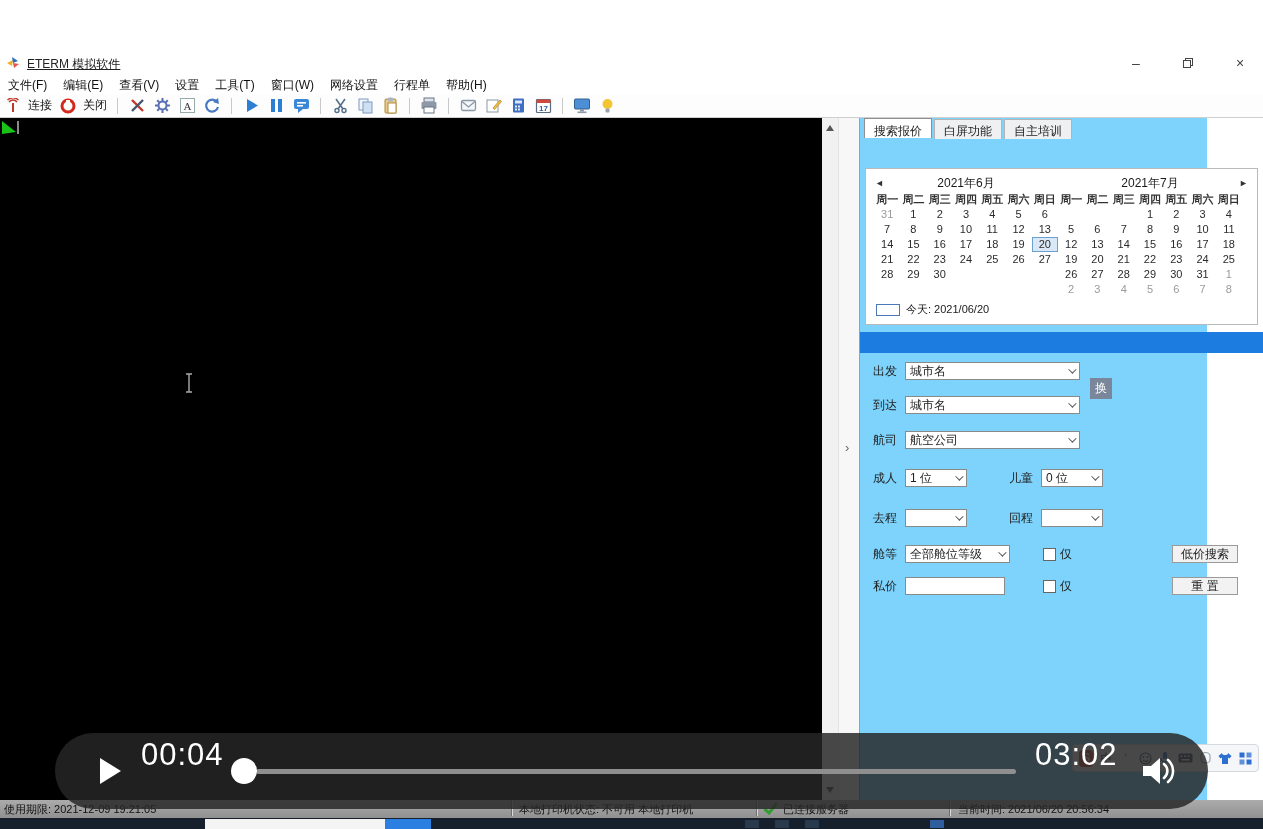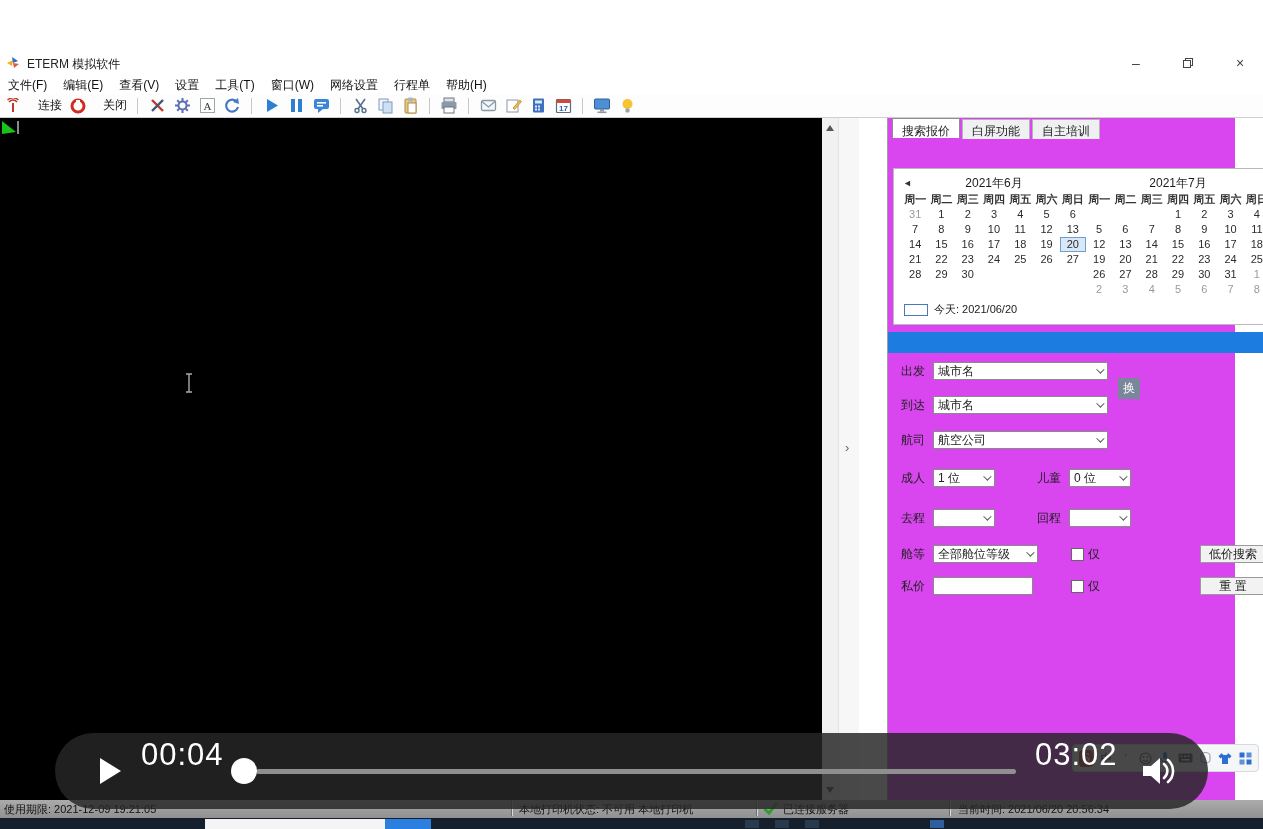--- a/index.html
+++ b/index.html
@@ -3,60 +3,60 @@
 <meta charset="utf-8">
 <style>
   * { margin:0; padding:0; box-sizing:border-box; }
   html,body { width:1263px; height:829px; overflow:hidden; background:#fff;
     font-family:"Liberation Sans","DejaVu Sans",sans-serif; }
   .stage { position:relative; width:1263px; height:829px; background:#fff; }
 
   
   .titlebar { position:absolute; left:0; top:50px; width:100%; height:27px; background:#fff; }
   .app-icon { position:absolute; left:6px; top:5px; width:15px; height:15px; }
-  .win-title { position:absolute; left:27px; top:6px; font-size:12px; color:#222; }
+  .win-title { position:absolute; left:27px; top:6px; font-size:12px; color:#222;text-decoration:underline; }
   .win-controls { position:absolute; right:8px; top:2px; display:flex; gap:22px; }
   .win-btn { width:30px; height:22px; display:flex; align-items:center; justify-content:center;
     color:#444; font-size:14px; cursor:default; }
   .restore-glyph { position:relative; width:10px; height:10px; }
   .restore-glyph i { position:absolute; border:1px solid #444; width:8px; height:8px; display:block; }
   .restore-glyph i:first-child { left:2px; top:0; background:#fff; }
   .restore-glyph i:last-child { left:0; top:2px; background:#fff; }
 
   
   .menubar { position:absolute; left:0; top:77px; width:100%; height:17px; background:#fff;
     display:flex; align-items:center; padding-left:8px; gap:16px; }
   .menu-item { font-size:12px; color:#111; white-space:nowrap; }
 
   
   .toolbar { position:absolute; left:0; top:94px; width:100%; height:24px; background:#fdfdfd;
     border-bottom:1px solid #cfcfcf; display:flex; align-items:center; padding-left:4px; gap:7px; }
-  .tgroup { display:flex; align-items:center; gap:16px; }
+  .tgroup { display:flex; align-items:center; gap:6px; }
   .tgroup .tlabel { font-size:12px; color:#111; }
   .ticon { width:18px; height:18px; display:inline-flex; align-items:center; justify-content:center; }
   .sep { width:1px; height:16px; background:#c8c8c8; margin:0 3px; }
 
   
   .terminal { position:absolute; left:0; top:118px; width:822px; height:682px; background:#000; }
   .term-caret { position:absolute; left:17px; top:3px; width:2px; height:13px; background:#8a8a8a; }
   .ibeam { position:absolute; left:184px; top:255px; }
 
   
   .vscroll { position:absolute; left:822px; top:118px; width:16px; height:682px; background:#f1f1f1; }
   .arr-up { position:absolute; left:4px; top:7px; width:0; height:0;
     border-left:4px solid transparent; border-right:4px solid transparent; border-bottom:6px solid #555; }
   .arr-dn { position:absolute; left:4px; bottom:7px; width:0; height:0;
     border-left:4px solid transparent; border-right:4px solid transparent; border-top:6px solid #555; }
   .splitter { position:absolute; left:838px; top:118px; width:21px; height:682px; background:#f7f7f7;
     border-left:1px solid #e3e3e3; }
   .split-chev { position:absolute; left:6px; top:322px; font-size:13px; color:#666; }
 
   
-  .panel { position:absolute; left:859px; top:118px; width:348px; height:682px; background:#d946ef;
-    border-left:1px solid #9f9f9f;margin-left:28px; }
+  .panel { position:absolute; left:859px; top:118px; width:348px; height:682px; background:#7dd3fc;
+    border-left:1px solid #9f9f9f; }
   .tabs { position:absolute; left:4px; top:1px; display:flex; height:20px; }
   .tab { font-size:12px; color:#222; padding:3px 9px 2px; background:#eef0f2;
     border:1px solid #b4b4b4; border-bottom:none; margin-right:2px; }
   .tab.active { background:#fff; border-color:#8f8f8f; position:relative; top:-1px; padding-top:4px; }
   .month-strip { position:absolute; left:0; top:21px; width:404px; height:22px; background:#1c7ce0;
     display:flex; align-items:center; }
   .month-strip .mitem { flex:1; text-align:center; color:#fff; font-size:12px; font-weight:bold; }
 
   
   .calendar { position:absolute; left:5px; top:50px; width:393px; height:157px; background:#fff;

